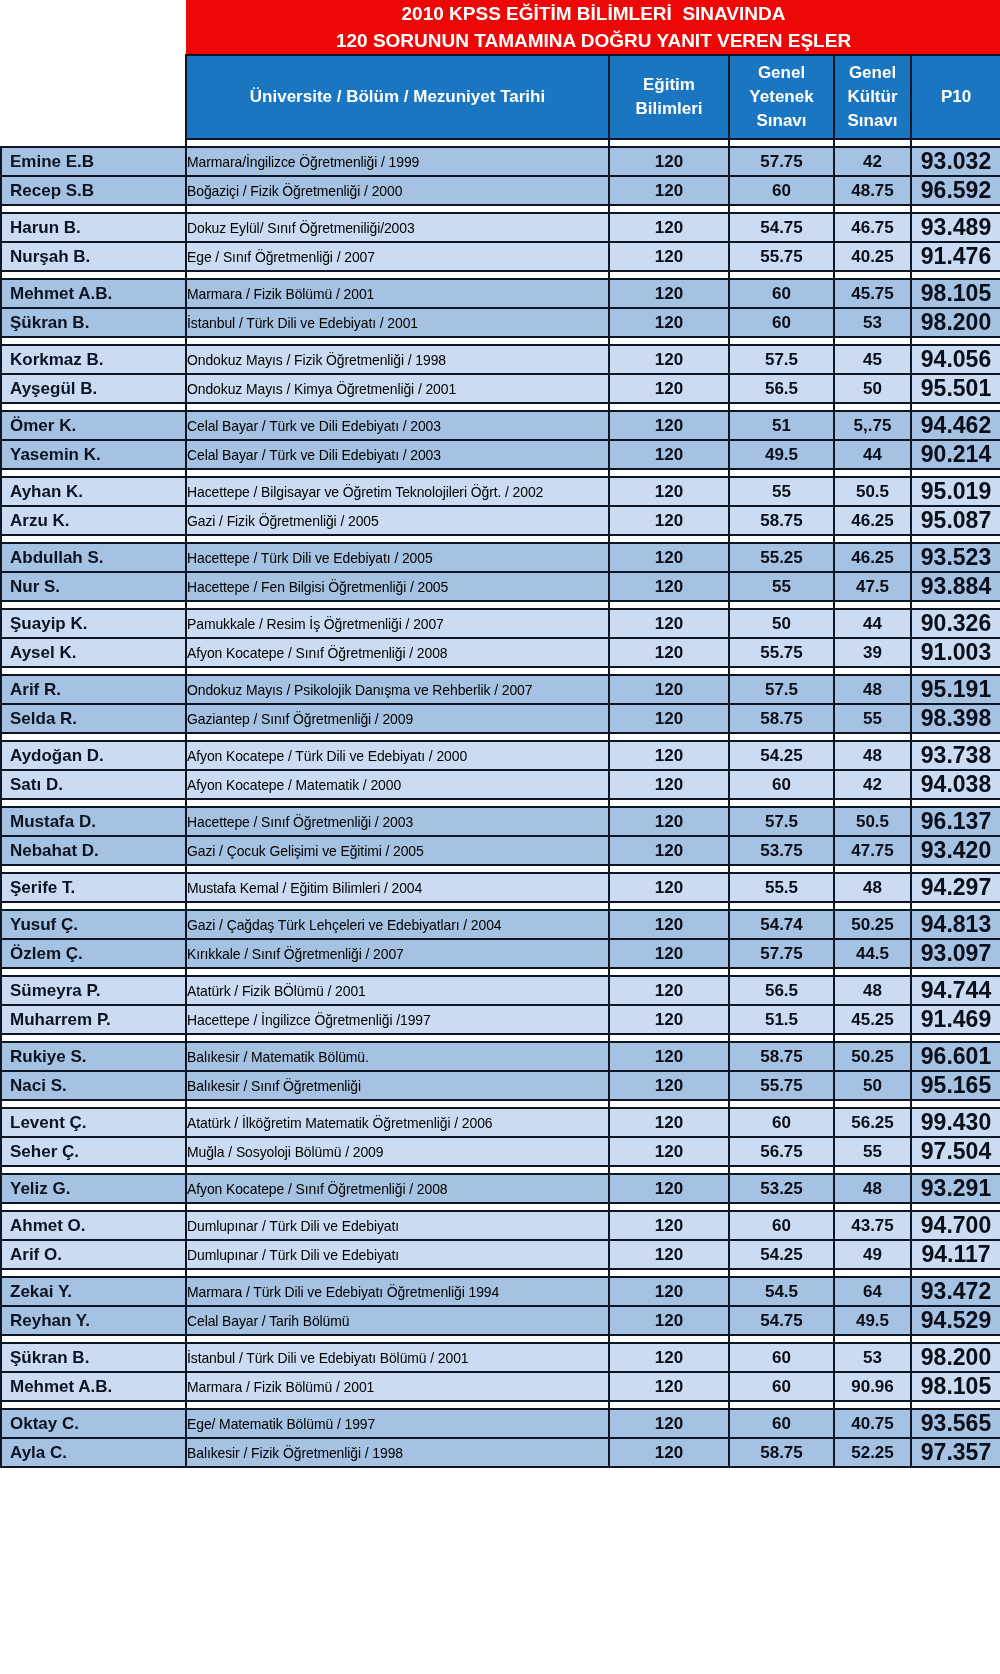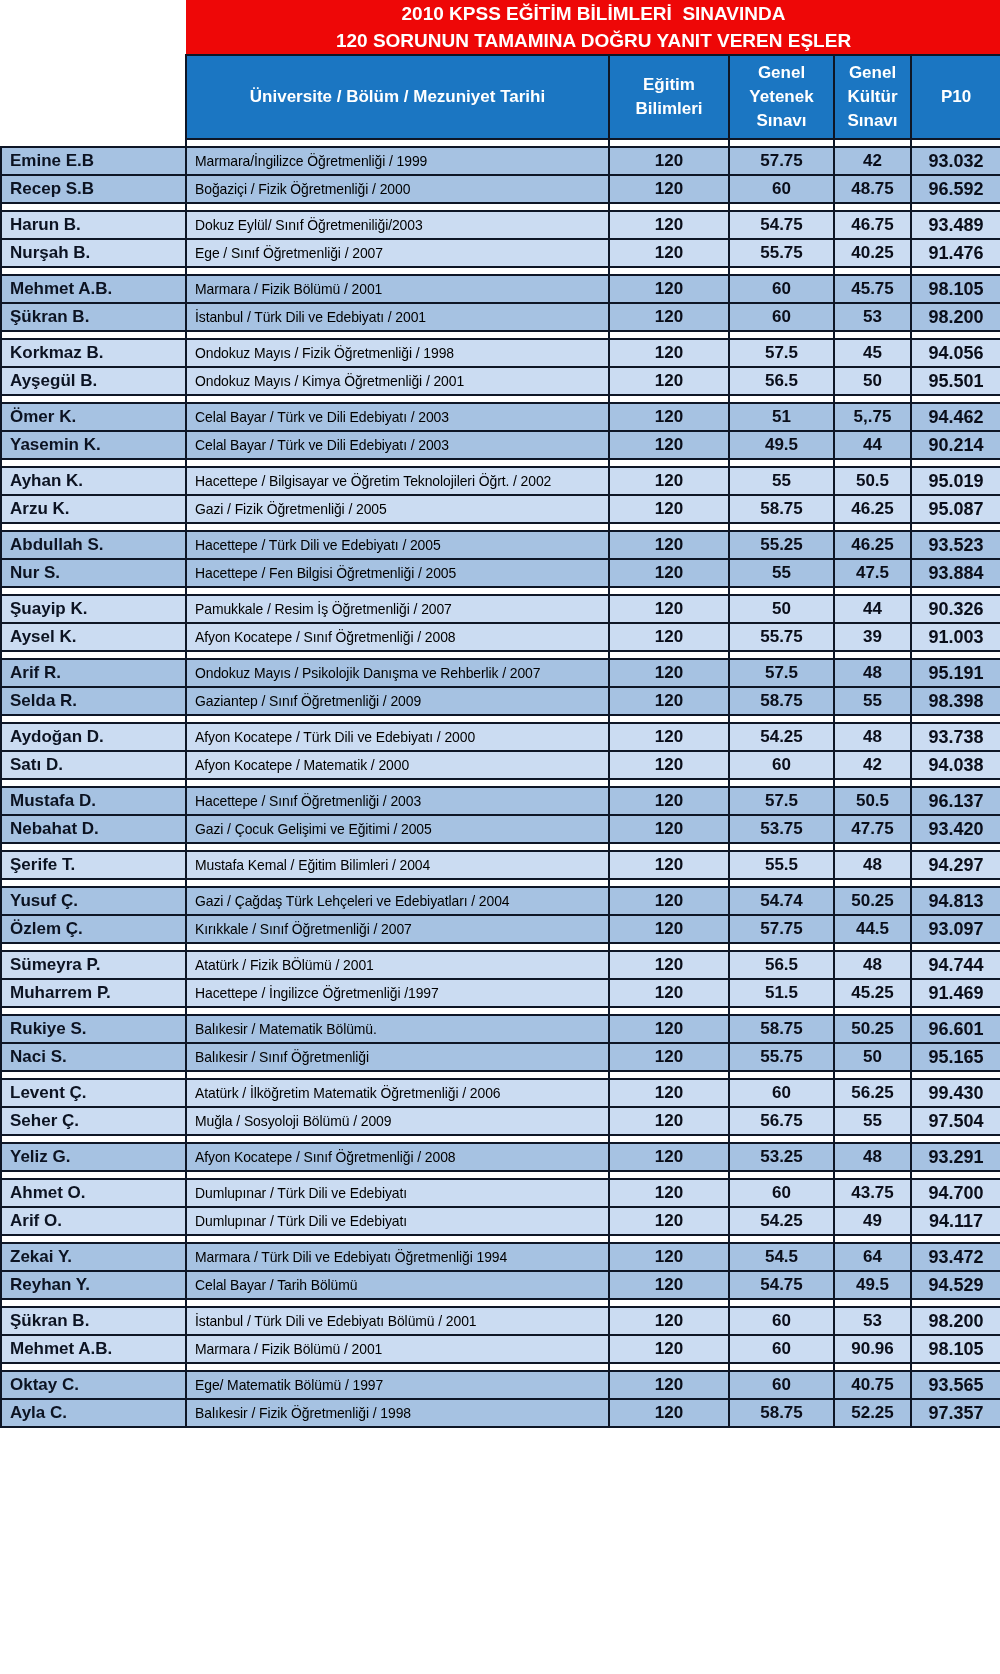--- a/index.html
+++ b/index.html
@@ -67,40 +67,40 @@
   tr.g-a td{background:var(--row-a);}
   tr.g-b td{background:var(--row-b);}
 
   td.name-cell{
     font-weight:bold;
     font-size:17px;
     color:var(--name-ink);
     padding-left:8px;
     white-space:nowrap;
   }
-  td.dept-cell{padding-left:8px;white-space:nowrap;}
+  td.dept-cell{white-space:nowrap;}
   .dept-text{
     display:inline-block;
     font-size:15px;
     color:#000000;
     letter-spacing:-0.1px;
     transform:scaleX(0.93);
     transform-origin:0 50%;
     white-space:nowrap;
   }
   td.num-cell{
     font-weight:bold;
     font-size:17px;
     color:var(--num-ink);
     text-align:center;
     white-space:nowrap;
   }
   td.p10-cell{
     font-weight:bold;
-    font-size:18px;
+    font-size:23px;
     color:var(--num-ink);
     text-align:center;
     white-space:nowrap;
   }
 </style>
 </head>
 <body>
 
 <div class="page">
   <table class="results">

